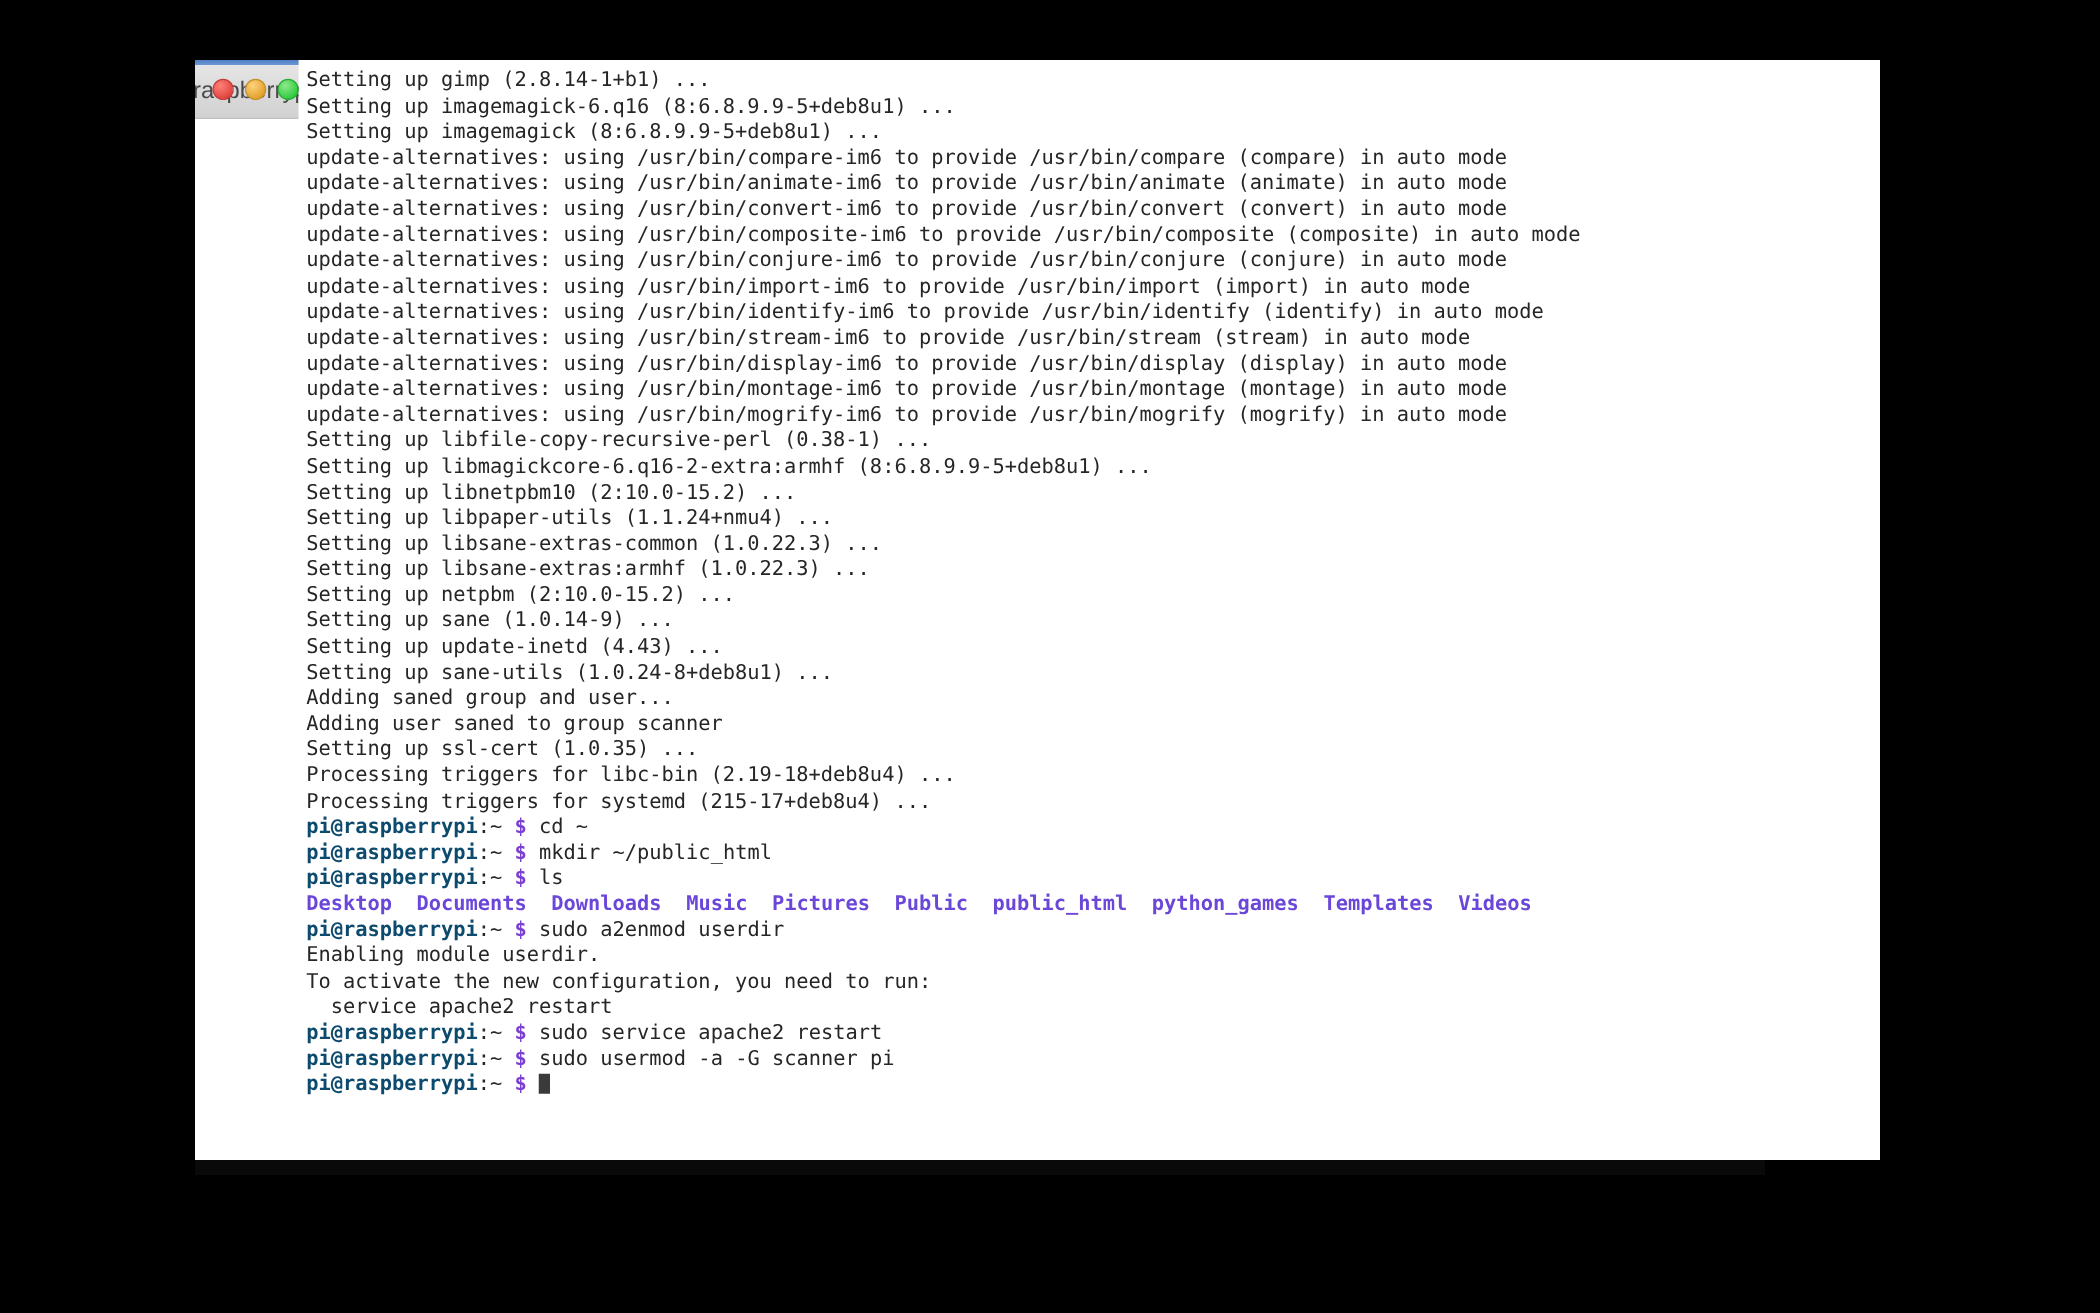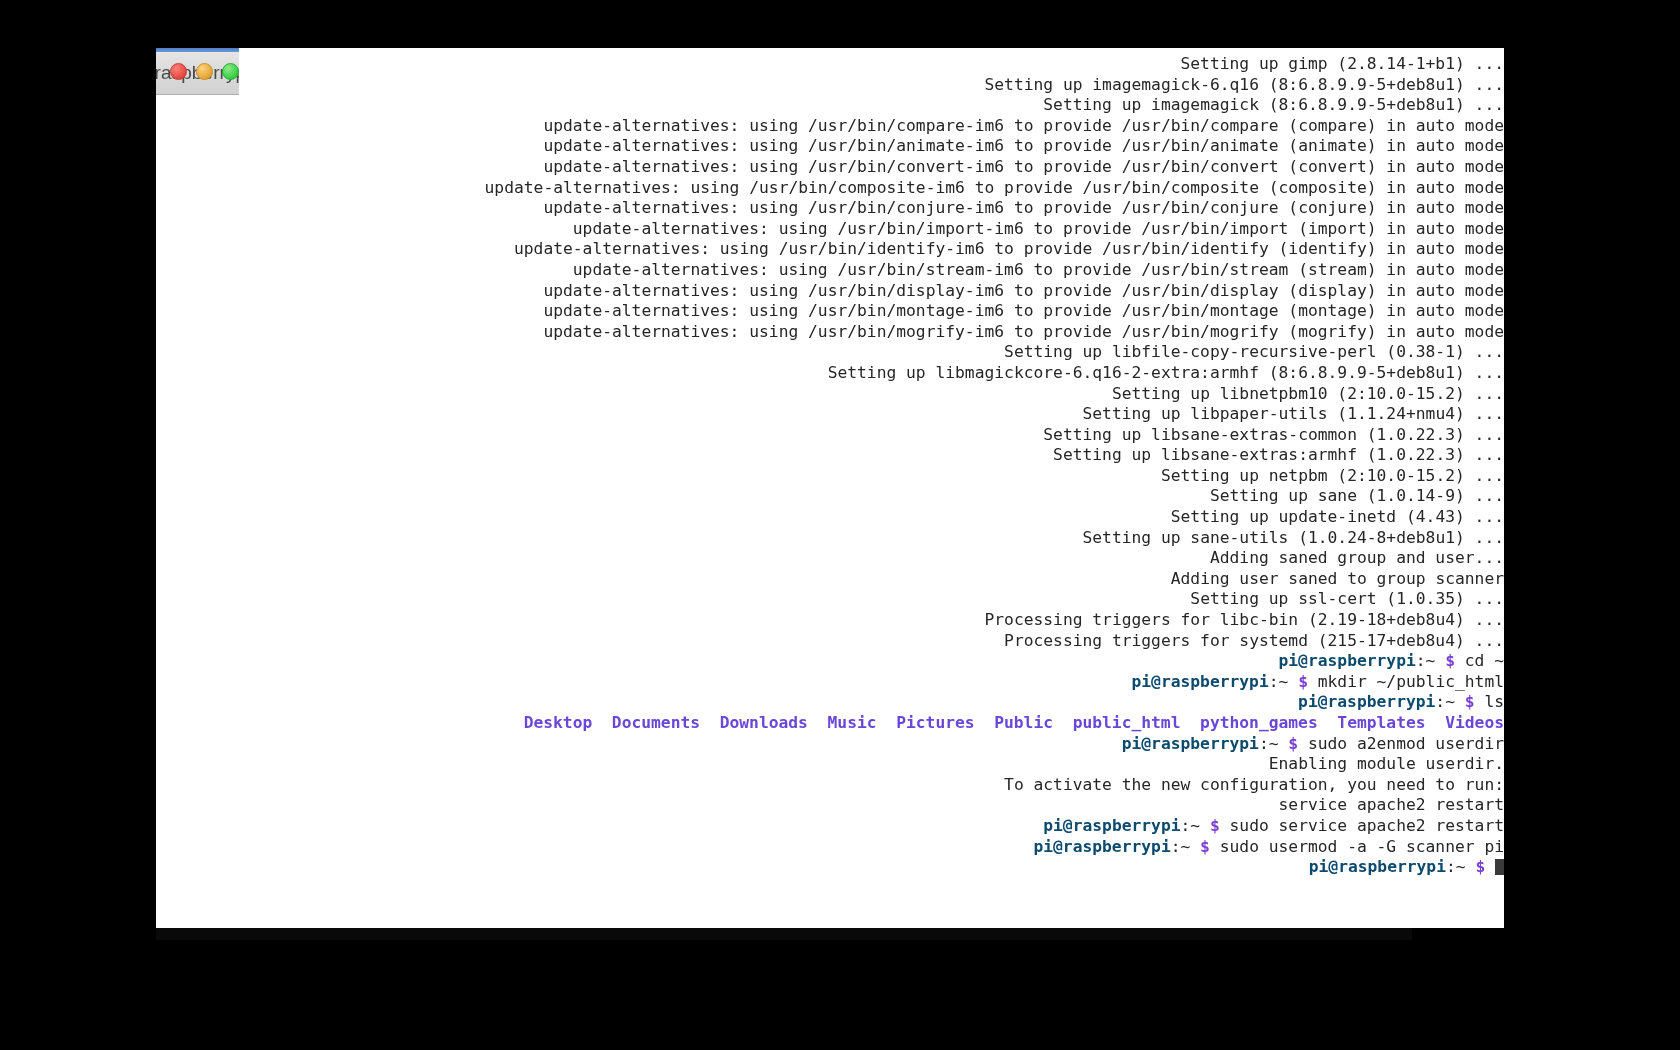--- a/index.html
+++ b/index.html
@@ -122,21 +122,21 @@
     position: relative;
   }
   .term-inner {
     font-family: "DejaVu Sans Mono", monospace;
     font-size: 16.3px;
     line-height: 20.6px;
     color: #262626;
     white-space: pre;
     letter-spacing: 0px;
   }
-  .line { white-space: pre; height: 20.6px; text-align: right; }
+  .line { white-space: pre; height: 20.6px; }
   .c-green  { color: #0c4a6e; font-weight: bold; }
   .c-dark   { color: #262626; }
   .c-purple { color: #7b3fd4; font-weight: bold; }
   .c-dir    { color: #6a47d8; font-weight: bold; }
   .cursor {
     display: inline-block;
     width: 9px;
     height: 16px;
     background: #3a3a3a;
     vertical-align: -3px;

